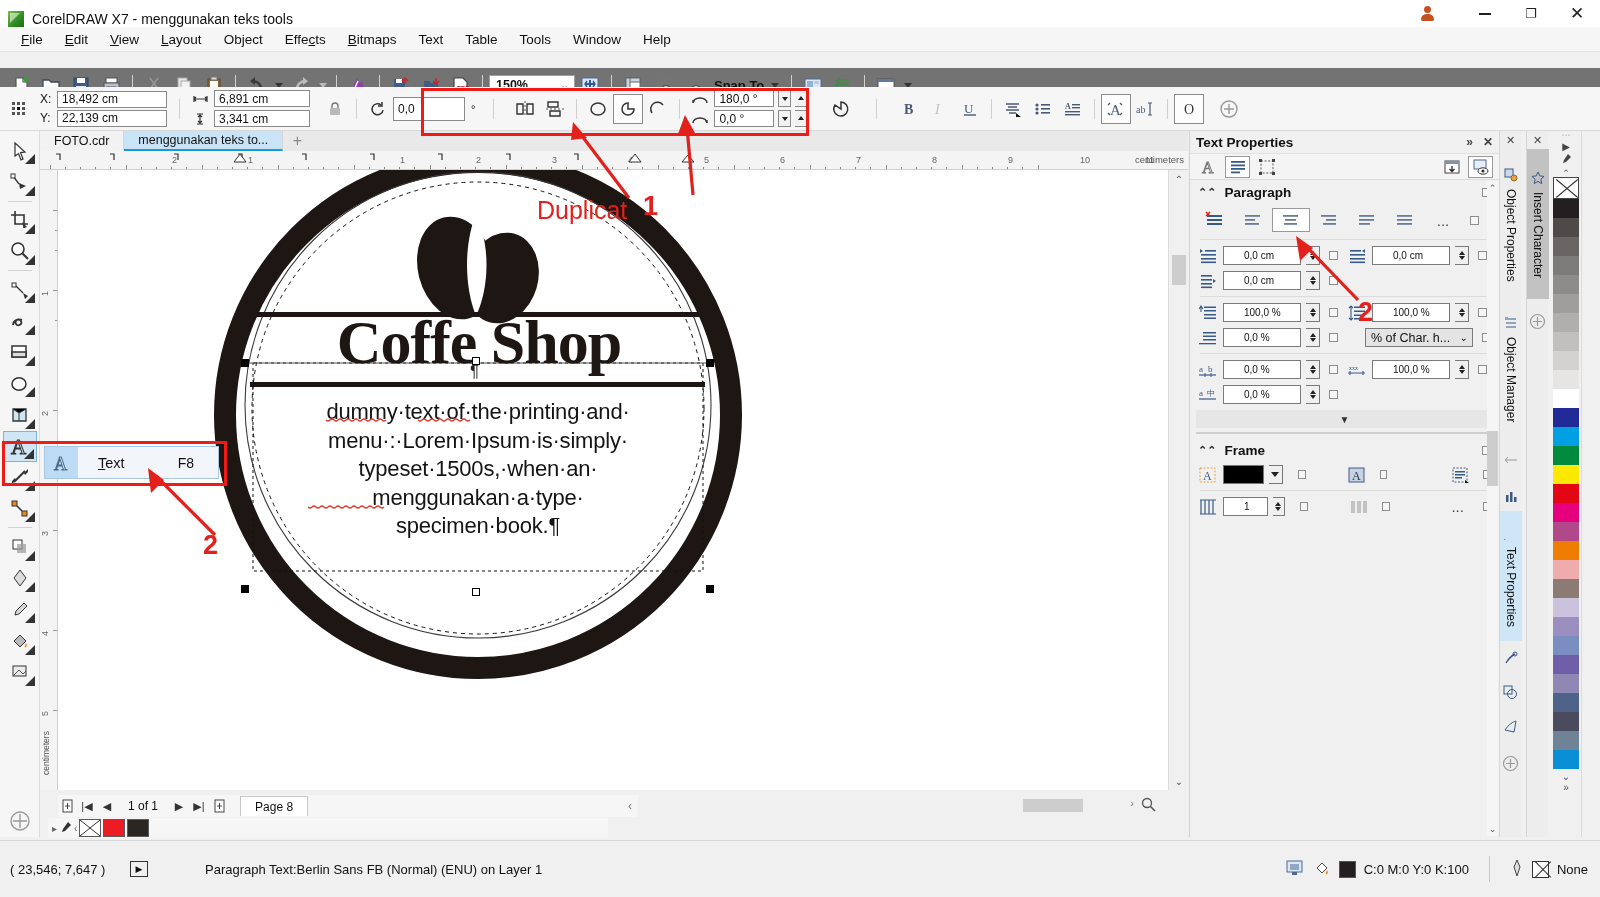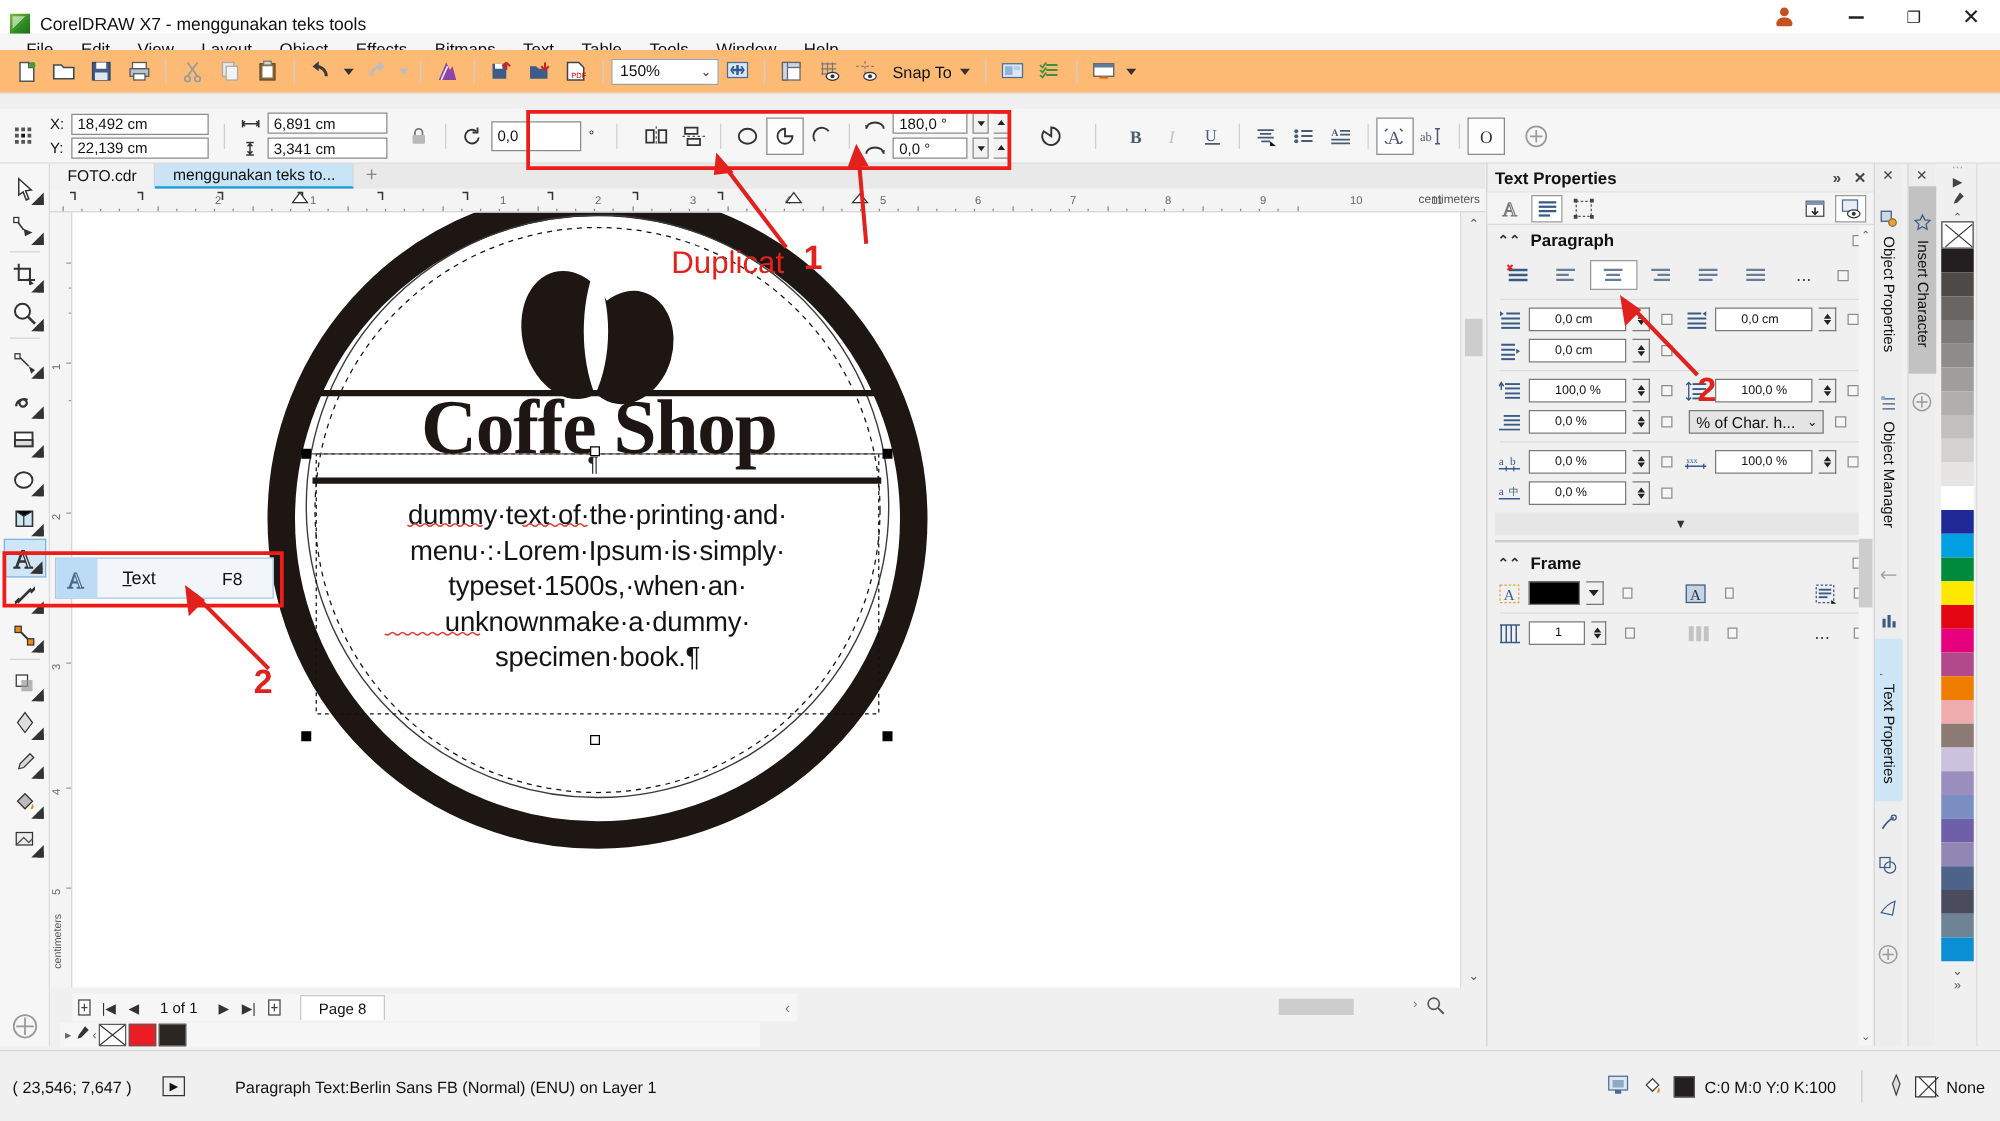--- a/index.html
+++ b/index.html
@@ -44,23 +44,24 @@
   .menubar{
     position:absolute;left:0;top:27px;width:1600px;height:25px;
     background:#f6f6f6;border-bottom:1px solid #e2e2e2;
     display:flex;align-items:center;padding-left:10px;
   }
   .menu-item{ padding:3px 11px; font-size:13.5px; color:#111; }
   .menu-item u{ text-decoration:underline; }
 
   
   .std-toolbar{
-    position:absolute;left:0;top:40px;width:1600px;height:35px;
-    background:#fdba74; display:flex;align-items:center;padding-left:6px;
+    position:absolute;left:0;top:68px;width:1600px;height:35px;
+    background:#737373; display:flex;align-items:center;padding-left:6px;
     border-bottom:1px solid #e3e3e3;
+    font-weight:bold;
   }
   .tbi{ width:30px;height:28px;display:flex;align-items:center;justify-content:center;position:relative; }
   .sep{ width:1px;height:20px;background:#cfcfcf;margin:0 6px; }
   .zoomsel{
     width:86px;height:21px;border:1px solid #a0a0a0;background:#fff;
     display:flex;align-items:center;padding-left:6px;font-size:12.5px;position:relative;
   }
   .zoomsel .cv{ position:absolute;right:5px;top:4px;font-size:10px;color:#333; }
   .snapto{ font-size:13px;padding:0 6px;display:flex;align-items:center;gap:7px; }
   .caret{ width:0;height:0;border-left:4px solid transparent;border-right:4px solid transparent;border-top:5px solid #333; }
@@ -169,21 +170,21 @@
   .cs-sw{ width:22px;height:18px;border:1px solid #5a5a5a; }
 
   
   .statusbar{
     position:absolute;left:0;top:840px;width:1600px;height:57px;
     background:#f0f0f0;border-top:1px solid #d6d6d6;
     display:flex;align-items:center;font-size:13px;color:#111;
   }
   .sb-coord{ margin-left:10px;width:120px; }
   .sb-arrowbtn{ width:18px;height:16px;border:1px solid #333;display:flex;align-items:center;justify-content:center;font-size:9px; }
-  .sb-obj{ margin-left:40px; }
+  .sb-obj{ margin-left:57px; }
   .sb-right{ margin-left:auto;display:flex;align-items:center;gap:8px;padding-right:12px; }
   .sb-divider{ width:1px;height:26px;background:#c9c9c9;margin:0 12px; }
   .sw-black{ width:17px;height:17px;background:#231f20;border:1px solid #555; }
   .sw-none{ width:17px;height:17px;border:1px solid #333;background:#fff;position:relative; }
   .sw-none:before,.sw-none:after{ content:"";position:absolute;left:-1px;top:7px;width:22px;height:1px;background:#333;transform-origin:center; }
   .sw-none:before{ transform:rotate(45deg); } .sw-none:after{ transform:rotate(-45deg); }
 
   
   .docker{
     position:absolute;left:1189px;top:131px;width:310px;height:706px;
@@ -950,21 +951,21 @@
     </svg>
 
     <div class="bean-title" style="left:256px;top:137px;width:330px;text-align:center;font-size:62px;letter-spacing:-1px;">Coffe Shop</div>
 
     <div style="position:absolute;left:412px;top:192px;font-family:'Liberation Sans',sans-serif;font-size:17px;color:#222">¶</div>
 
     <div class="para-text" style="left:195px;top:228px;width:450px;">
       <div>dummy·text·of·the·printing·and·</div>
       <div>menu·:·Lorem·Ipsum·is·simply·</div>
       <div>typeset·1500s,·when·an·</div>
-      <div>unknownmake·a·dummy·</div>
+      <div>menggunakan·a·type·</div>
       <div>specimen·book.¶</div>
     </div>
 
     <svg style="position:absolute;left:0;top:0" width="1110" height="620">
       <g stroke="#e03b2f" stroke-width="1.3" fill="none">
         <path d="M268 250q2 2 4 0 t4 0 t4 0 t4 0 t4 0 t4 0 t4 0 t4 0 t4 0 t4 0 t4 0 t4 0 t4 0 t4 0 t4 0"></path>
         <path d="M360 250q2 2 4 0 t4 0 t4 0 t4 0 t4 0 t4 0 t4 0 t4 0 t4 0 t4 0 t4 0 t4 0 t4 0"></path>
         <path d="M250 337q2 2 4 0 t4 0 t4 0 t4 0 t4 0 t4 0 t4 0 t4 0 t4 0 t4 0 t4 0 t4 0 t4 0 t4 0 t4 0 t4 0 t4 0 t4 0 t4 0"></path>
       </g>
     </svg>
@@ -1282,21 +1283,21 @@
             </g>
             <rect x="0" y="13" width="17" height="1.3" fill="#3a5a86"></rect>
           </svg>
       </span>
       <div class="dfld">0,0 %</div>
       <div class="dspin">
           <i style="width:0;height:0;border-left:3px solid transparent;border-right:3px solid transparent;border-bottom:4px solid #222;margin-bottom:1px"></i>
           <i style="width:0;height:0;border-left:3px solid transparent;border-right:3px solid transparent;border-top:4px solid #222"></i>
         </div>
       <span class="mini-sq" style="margin-left:4px"></span>
-      <div class="dsel" style="margin-left:8px">
+      <div class="dsel" style="margin-left:22px">
         <span>% of Char. h...</span>
         <span class="cv">⌄</span>
       </div>
       <span class="mini-sq" style="margin-left:4px"></span>
     </div>
 
     <div class="hline"></div>
 
     <div class="row">
       <span class="ico">

